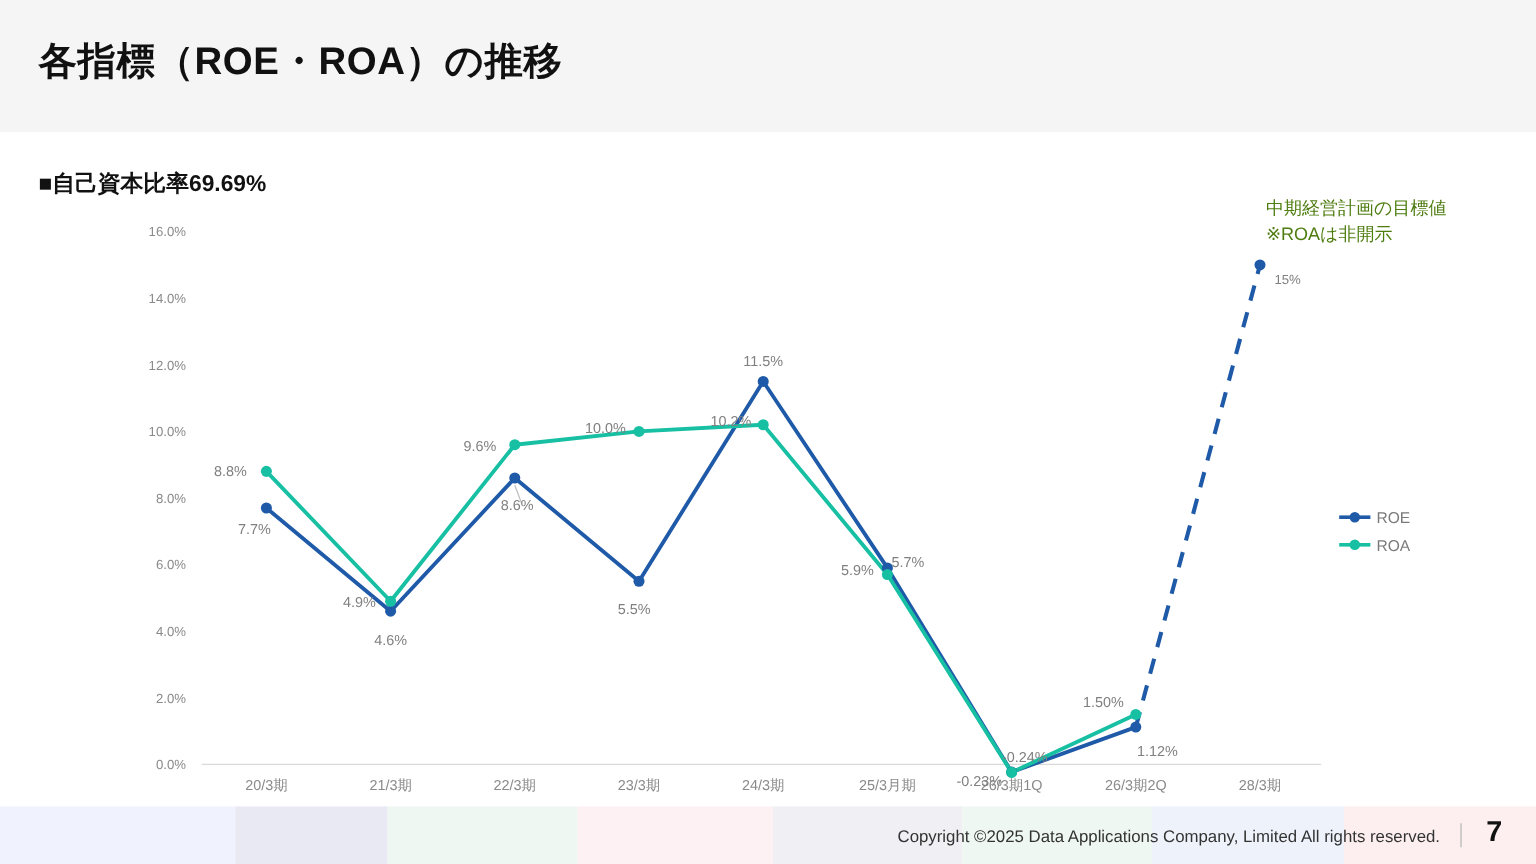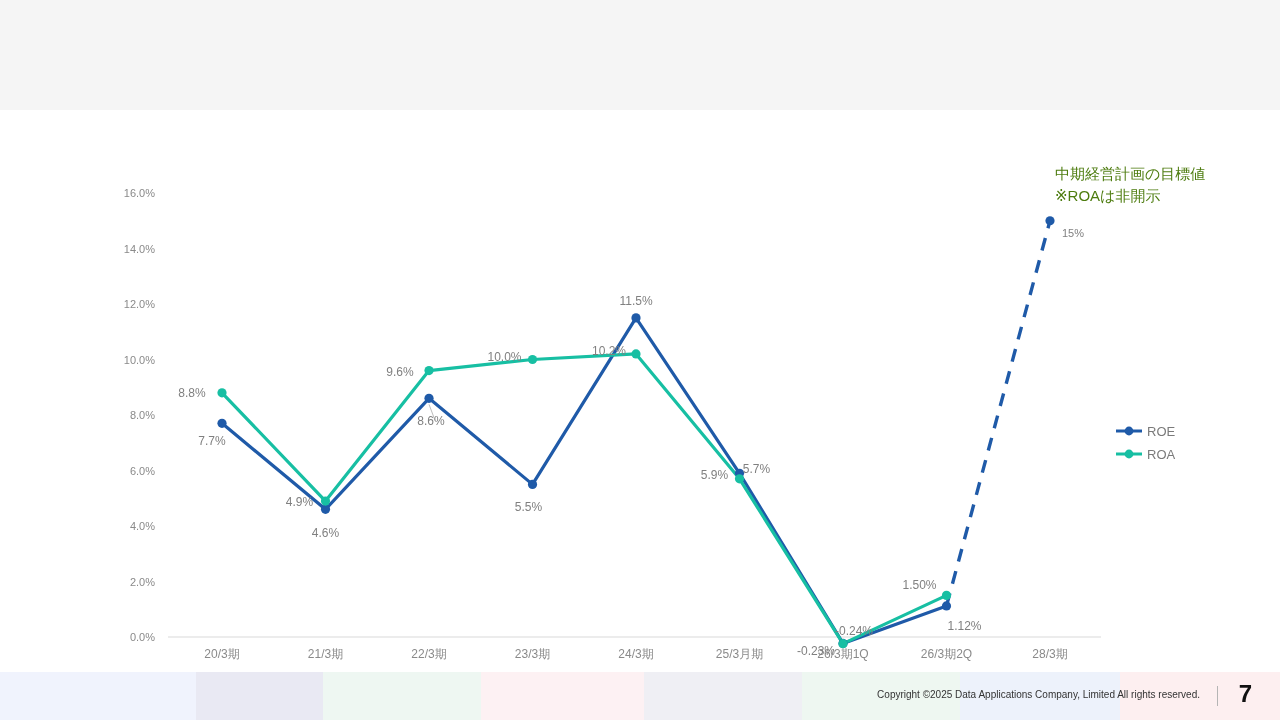--- a/index.html
+++ b/index.html
@@ -72,38 +72,40 @@
   }
 
   
   .footer {
     position: absolute; left: 0; top: 672px;
     width: 1280px; height: 48px;
   }
   .footer-band { position: absolute; top: 0; height: 48px; }
   .copyright {
     position: absolute; right: 80px; top: 17px;
-    font-size: 10px; color: #333333; white-space: nowrap;
+    font-size: 14px; color: #333333; white-space: nowrap;
   }
   .footer-divider {
     position: absolute; right: 62px; top: 14px;
     width: 1px; height: 20px; background: #b5b5b5;
   }
   .page-number {
     position: absolute; right: 28px; top: 8px;
     font-size: 24px; font-weight: 700; color: #111111;
   }
 </style>
 </head>
 <body>
 
 <div id="slide">
 
   <div class="header-band"></div>
+  <div class="slide-title">各指標（ROE・ROA）の推移</div>
 
+  <div class="subtitle">■自己資本比率69.69%</div>
 
   <div class="annotation">
     <div>中期経営計画の目標値</div>
     <div>※ROAは非開示</div>
   </div>
 
   <div class="chart-wrap">
     <svg class="chart" id="chart-svg" width="1280" height="720">
         <text x="139" y="197" text-anchor="end" class="ytick">16.0%</text>
         <text x="139" y="252.5" text-anchor="end" class="ytick">14.0%</text>

